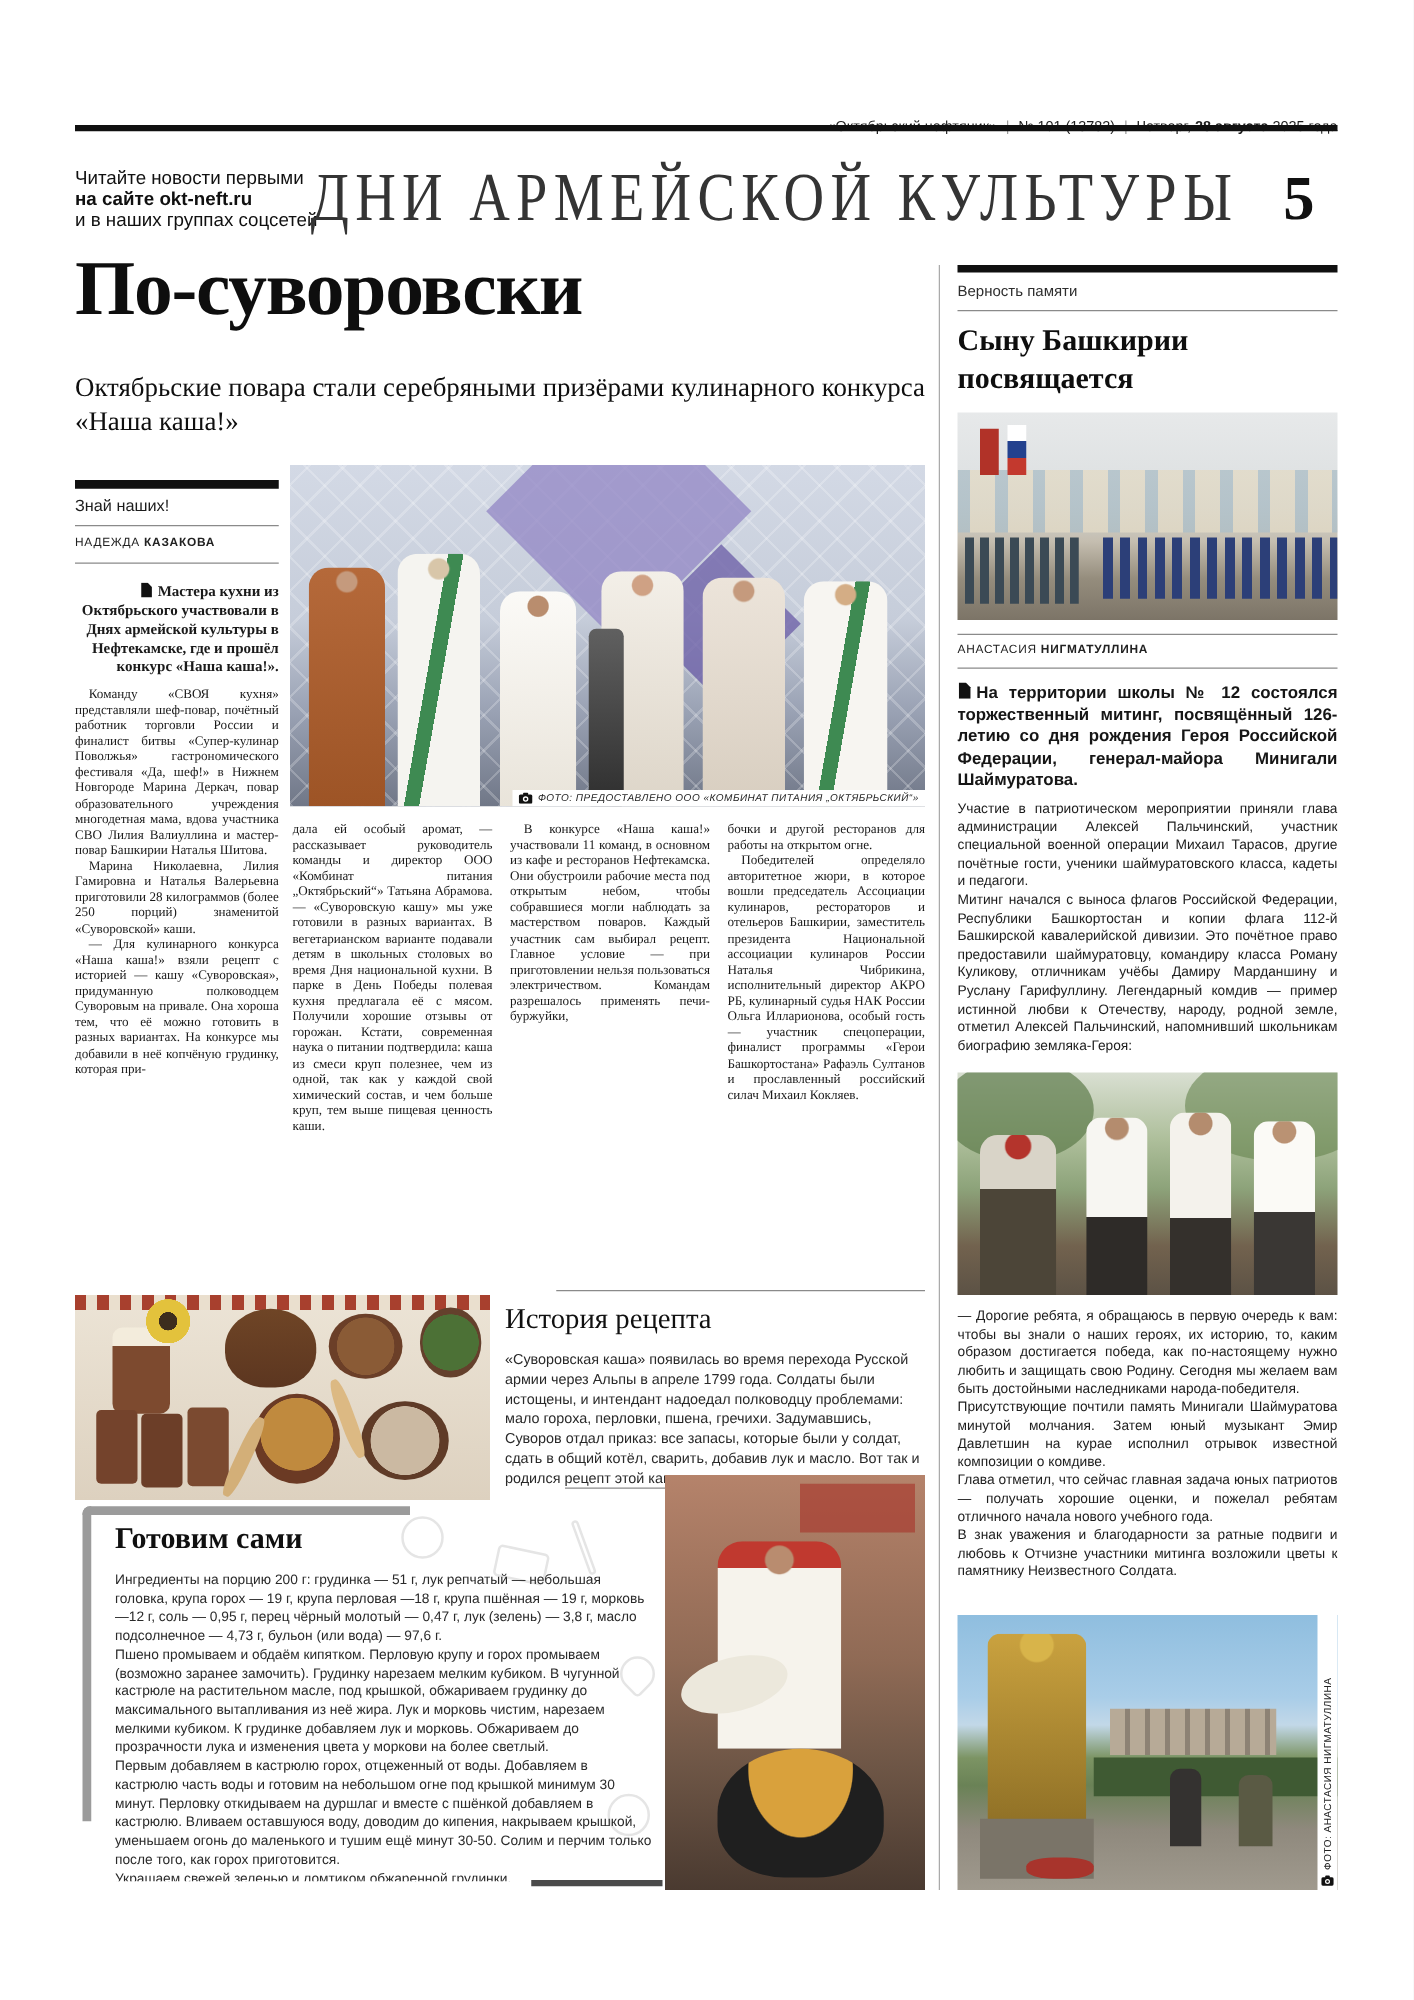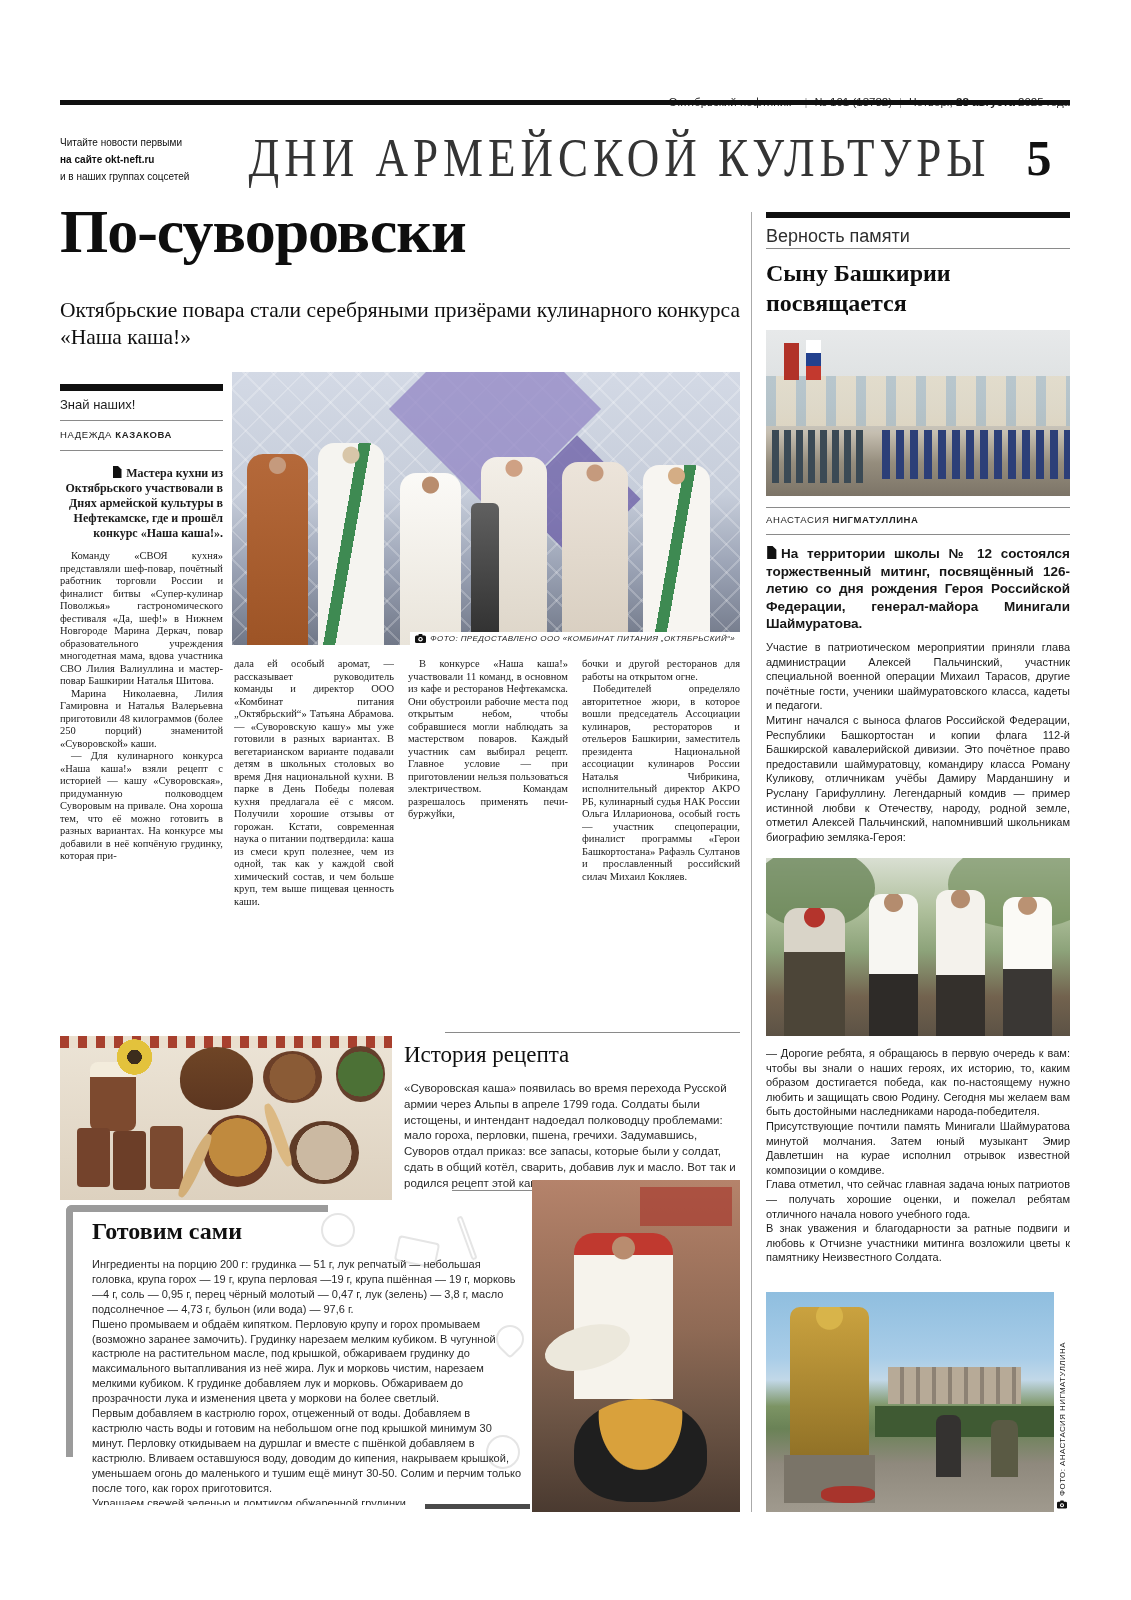--- a/index.html
+++ b/index.html
@@ -10,21 +10,21 @@
   .page{position:relative; width:1131px; height:1600px; background:#fff; margin:0 auto;
         color:var(--ink); overflow:hidden;}
   .abs{position:absolute;}
   .serif{font-family:"Liberation Serif", serif;}
 
   
   .masthead-line{top:96px; right:61px; font-size:11.5px; color:#1e1e1e; white-space:nowrap;margin-left:32px;}
   .masthead-line .sep{color:#9a9a9a; padding:0 7px; font-weight:400;}
   .masthead-line .bold{font-weight:bold;}
   .top-rule{left:60px; top:100px; width:1010px; height:5px; background:#101010;}
-  .promo{left:60px; top:134px; width:220px; font-size:10px; line-height:17px; color:#101010;}
+  .promo{left:60px; top:134px; width:220px; font-size:15px; line-height:17px; color:#101010;}
   .promo .bold{font-weight:bold;}
   .banner{left:250px; top:122px; width:800px; height:72px; display:flex; align-items:center;
           justify-content:center; gap:18px;}
   .banner-title{font-family:"Liberation Serif",serif; font-weight:400; font-size:45px;
           letter-spacing:5px; color:#343434; white-space:nowrap; transform:scaleY(1.22);}
   .banner-divider{width:2px; height:48px; background:#555;}
   .banner-page{font-family:"Liberation Serif",serif; font-weight:bold; font-size:50px; color:#111;}
 
   
   .headline{left:60px; top:196px; font-size:62px; font-weight:bold; letter-spacing:-1px; color:#0e0e0e;}
@@ -94,21 +94,21 @@
              background:var(--frame-gray); border-top-left-radius:6px;}
   .recipe-endbar{position:absolute; right:0; bottom:2px; width:105px; height:5px; background:var(--frame-dark);}
   .recipe-title{position:absolute; left:26px; top:13px; font-size:24px; font-weight:bold; color:#101010;}
   .recipe-text{position:absolute; left:26px; top:52px; width:430px; font-size:11px; line-height:14.9px;
              color:#2a2a2a; text-align:left; height:248px; overflow:hidden;}
   .doodle{position:absolute; border:2px solid #e5e5e5; z-index:0;}
   .recipe-title,.recipe-text{z-index:1;}
 
   
   .r-bar{left:766px; top:212px; width:304px; height:6px; background:#101010;}
-  .r-kicker{left:766px; top:226px; font-size:18px; color:#2e2e2e;}
+  .r-kicker{left:766px; top:226px; font-size:12px; color:#2e2e2e;}
   .r-rule1{left:766px; top:248px; width:304px;}
   .r-headline{left:766px; top:258px; width:304px; font-size:24px; line-height:30px; font-weight:bold; color:#0e0e0e;}
   .r-rule2{left:766px; top:507px; width:304px;}
   .r-author{left:766px; top:514px; font-size:9.5px; letter-spacing:.6px; text-transform:uppercase; color:#222;}
   .r-author .last{font-weight:bold;}
   .r-rule3{left:766px; top:534px; width:304px;}
   .r-lead{left:766px; top:545px; width:304px; font-size:13.5px; line-height:17.5px; font-weight:bold;
           color:#161616; text-align:justify;}
   .r-body{position:absolute; width:304px; font-size:11px; line-height:14.6px; color:#1d1d1d;
           text-align:justify; overflow:hidden; hyphens:auto;}
@@ -174,21 +174,21 @@
         </svg>
       <span>ФОТО: ПРЕДОСТАВЛЕНО ООО «КОМБИНАТ ПИТАНИЯ „ОКТЯБРЬСКИЙ“»</span>
     </span>
   </div>
 
   <div class="bodycol col1">
     <p class="lead-main"><svg class="doc-icon" width="10" height="12" viewBox="0 0 10 12">
           <path d="M1 0h5l3.5 3.5V12H1z" fill="#111"></path>
         </svg><span class="txt">Мастера кухни из Октябрьского участвовали в Днях армейской культуры в Нефтекамске, где и прошёл конкурс «Наша каша!».</span></p>
     <p>Команду «СВОЯ кухня» представляли шеф-повар, почётный работник торговли России и финалист битвы «Супер-кулинар Поволжья» гастрономического фестиваля «Да, шеф!» в Нижнем Новгороде Марина Деркач, повар образовательного учреждения многодетная мама, вдова участника СВО Лилия Валиуллина и мастер-повар Башкирии Наталья Шитова.</p>
-    <p>Марина Николаевна, Лилия Гамировна и Наталья Валерьевна приготовили 48 килограммов (более 250 порций) знаменитой «Суворовской» каши.</p>
+    <p>Марина Николаевна, Лилия Гамировна и Наталья Валерьевна приготовили 28 килограммов (более 250 порций) знаменитой «Суворовской» каши.</p>
     <p>— Для кулинарного конкурса «Наша каша!» взяли рецепт с историей — кашу «Суворовская», придуманную полководцем Суворовым на привале. Она хороша тем, что её можно готовить в разных вариантах. На конкурсе мы добавили в неё копчёную грудинку, которая при-</p>
   </div>
   <div class="bodycol col2">
     <p class="no-indent">дала ей особый аромат, — рассказывает руководитель команды и директор ООО «Комбинат питания „Октябрьский“» Татьяна Абрамова. — «Суворовскую кашу» мы уже готовили в разных вариантах. В вегетарианском варианте подавали детям в школьных столовых во время Дня национальной кухни. В парке в День Победы полевая кухня предлагала её с мясом. Получили хорошие отзывы от горожан. Кстати, современная наука о питании подтвердила: каша из смеси круп полезнее, чем из одной, так как у каждой свой химический состав, и чем больше круп, тем выше пищевая ценность каши.</p>
   </div>
   <div class="bodycol col3">
     <p>В конкурсе «Наша каша!» участвовали 11 команд, в основном из кафе и ресторанов Нефтекамска. Они обустроили рабочие места под открытым небом, чтобы собравшиеся могли наблюдать за мастерством поваров. Каждый участник сам выбирал рецепт. Главное условие — при приготовлении нельзя пользоваться электричеством. Командам разрешалось применять печи-буржуйки,</p>
   </div>
   <div class="bodycol col4">
     <p class="no-indent">бочки и другой ресторанов для работы на открытом огне.</p>
@@ -216,21 +216,21 @@
   <div class="abs hrule hist-rule-bot"></div>
 
   <div class="abs recipe-box">
     <span class="doodle" style="left:255px;top:8px;width:34px;height:34px;border-radius:50%;"></span>
     <span class="doodle" style="left:330px;top:34px;width:42px;height:26px;border-radius:4px;transform:rotate(12deg);"></span>
     <span class="doodle" style="left:398px;top:10px;width:6px;height:46px;border-radius:3px;transform:rotate(-20deg);"></span>
     <span class="doodle" style="left:430px;top:120px;width:28px;height:28px;border-radius:50% 50% 4px 50%;transform:rotate(45deg);"></span>
     <span class="doodle" style="left:420px;top:230px;width:34px;height:34px;border-radius:50%;"></span>
     <h2 class="recipe-title serif">Готовим сами</h2>
     <div class="recipe-text">
-      <p>Ингредиенты на порцию 200 г: грудинка — 51 г, лук репчатый — небольшая головка, крупа горох — 19 г, крупа перловая —19 г, крупа пшённая — 19 г, морковь —4 г, соль — 0,95 г, перец чёрный молотый — 0,47 г, лук (зелень) — 3,8 г, масло подсолнечное — 4,73 г, бульон (или вода) — 97,6 г.</p>
+      <p>Ингредиенты на порцию 200 г: грудинка — 51 г, лук репчатый — небольшая головка, крупа горох — 19 г, крупа перловая —18 г, крупа пшённая — 19 г, морковь —12 г, соль — 0,95 г, перец чёрный молотый — 0,47 г, лук (зелень) — 3,8 г, масло подсолнечное — 4,73 г, бульон (или вода) — 97,6 г.</p>
       <p>Пшено промываем и обдаём кипятком. Перловую крупу и горох промываем (возможно заранее замочить). Грудинку нарезаем мелким кубиком. В чугунной кастрюле на растительном масле, под крышкой, обжариваем грудинку до максимального вытапливания из неё жира. Лук и морковь чистим, нарезаем мелкими кубиком. К грудинке добавляем лук и морковь. Обжариваем до прозрачности лука и изменения цвета у моркови на более светлый.</p>
       <p>Первым добавляем в кастрюлю горох, отцеженный от воды. Добавляем в кастрюлю часть воды и готовим на небольшом огне под крышкой минимум 30 минут. Перловку откидываем на дуршлаг и вместе с пшёнкой добавляем в кастрюлю. Вливаем оставшуюся воду, доводим до кипения, накрываем крышкой, уменьшаем огонь до маленького и тушим ещё минут 30-50. Солим и перчим только после того, как горох приготовится.</p>
       <p>Украшаем свежей зеленью и ломтиком обжаренной грудинки.</p>
     </div>
     <span class="recipe-endbar"></span>
   </div>
 
   <div class="photo cook-photo">
     <span class="blob" style="left:52%;top:2%;width:44%;height:12%;background:#a8372c;opacity:.65;"></span>
     <span class="blob" style="left:20%;top:16%;width:48%;height:50%;border-radius:20px 20px 0 0;background:radial-gradient(circle at 50% 9%,#b98c6f 0 11px,transparent 12px),linear-gradient(#c0392f 0 13%,#f6f3ec 13%);"></span>

